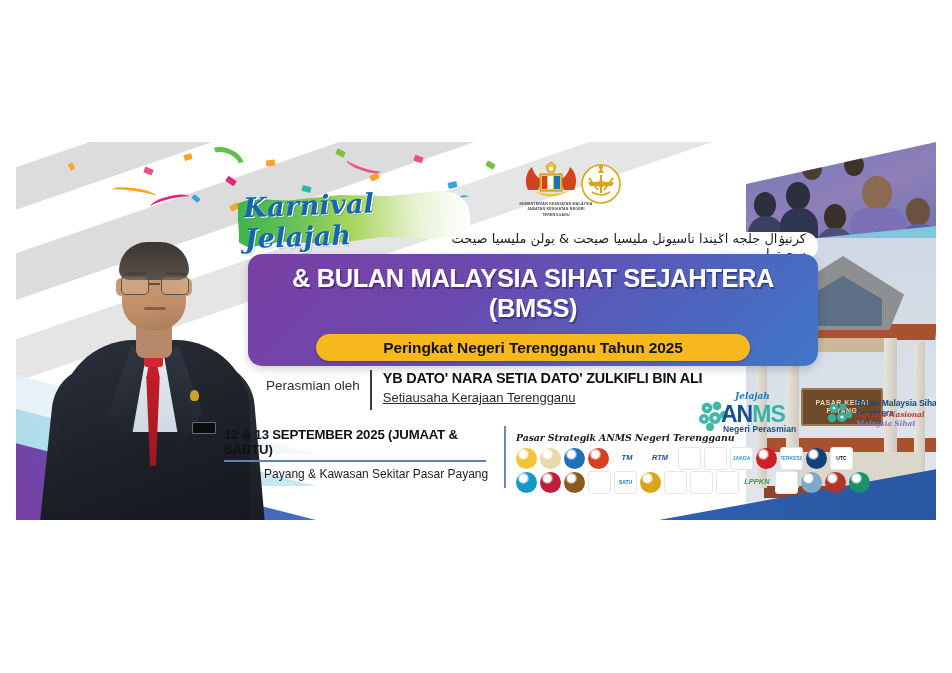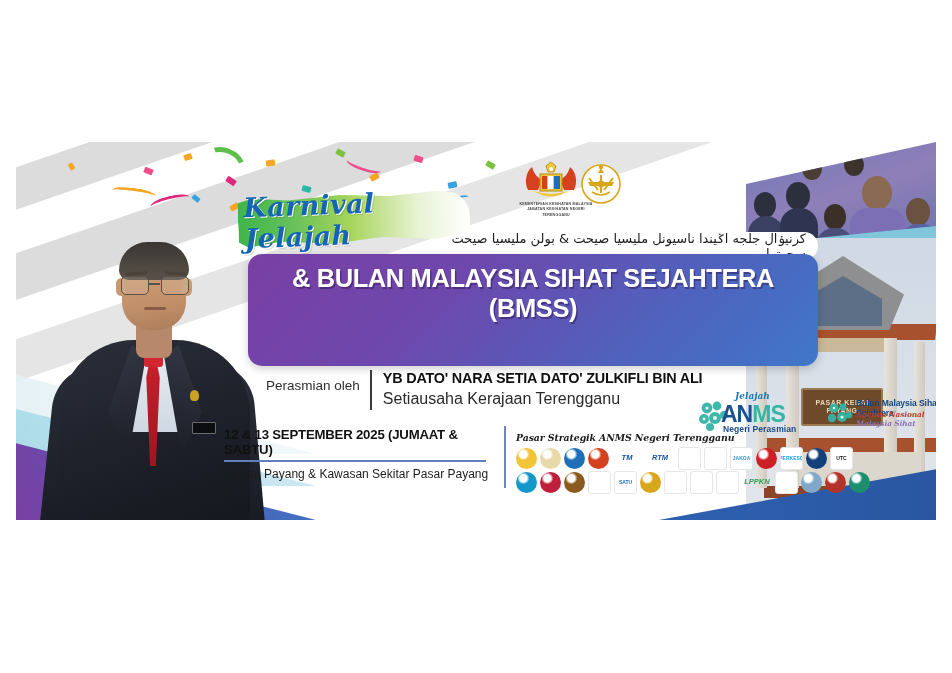--- a/index.html
+++ b/index.html
@@ -126,21 +126,21 @@
   #pill{position:absolute;left:68px;top:80px;width:434px;height:27px;background:#f6b81d;
      border-radius:14px;display:flex;align-items:center;justify-content:center;
      color:#141414;font-size:15.5px;font-weight:700;letter-spacing:-.1px;
      box-shadow:0 1px 3px rgba(0,0,0,.25);}
 
   
   #perasmian{position:absolute;left:250px;top:228px;width:470px;height:46px;display:flex;align-items:flex-start;}
   #perasmianLbl{font-size:13.5px;color:#2e2e2e;padding-top:8px;}
   #pdiv{width:2px;height:40px;background:#3b3b3b;margin:0 11px 0 10px;}
   #pname{font-size:14.4px;font-weight:700;color:#0f0f0f;letter-spacing:-.2px;line-height:1.2;}
-  #prole{font-size:16px;color:#2a2a2a;margin-top:3px;}
+  #prole{font-size:13px;color:#2a2a2a;margin-top:3px;text-decoration:underline;}
 
   
   #dateBox{position:absolute;left:208px;top:285px;width:270px;}
   #dateTxt{font-size:13.2px;font-weight:700;color:#111;letter-spacing:-.2px;}
   #dateRule{width:262px;height:2px;background:#5f7fbe;margin:3px 0 5px;}
   #venue{font-size:12px;color:#1d1d1d;line-height:1.32;}
   #vdiv{position:absolute;left:488px;top:284px;width:2px;height:62px;background:#6d86bf;}
 
   
   #anms{position:absolute;left:685px;top:252px;width:118px;height:44px;}
@@ -323,20 +323,21 @@
 
     <div id="jawi">كرنيۏال جلجه اݢيندا ناسيونل مليسيا صيحت &amp; بولن مليسيا صيحت سجهترا</div>
 
     <div id="brush"></div>
     <div id="brushText">Karnival Jelajah</div>
 
     <div id="panel">
       <div id="panelTitle">
         <span class="l2">&amp; BULAN MALAYSIA SIHAT SEJAHTERA (BMSS)</span>
       </div>
+      <div id="pill">Peringkat Negeri Terengganu Tahun 2025</div>
     </div>
 
     <div id="perasmian">
       <div id="perasmianLbl">Perasmian oleh</div>
       <div id="pdiv"></div>
       <div>
         <div id="pname">YB DATO' NARA SETIA DATO' ZULKIFLI BIN ALI</div>
         <div id="prole">Setiausaha Kerajaan Terengganu</div>
       </div>
     </div>

